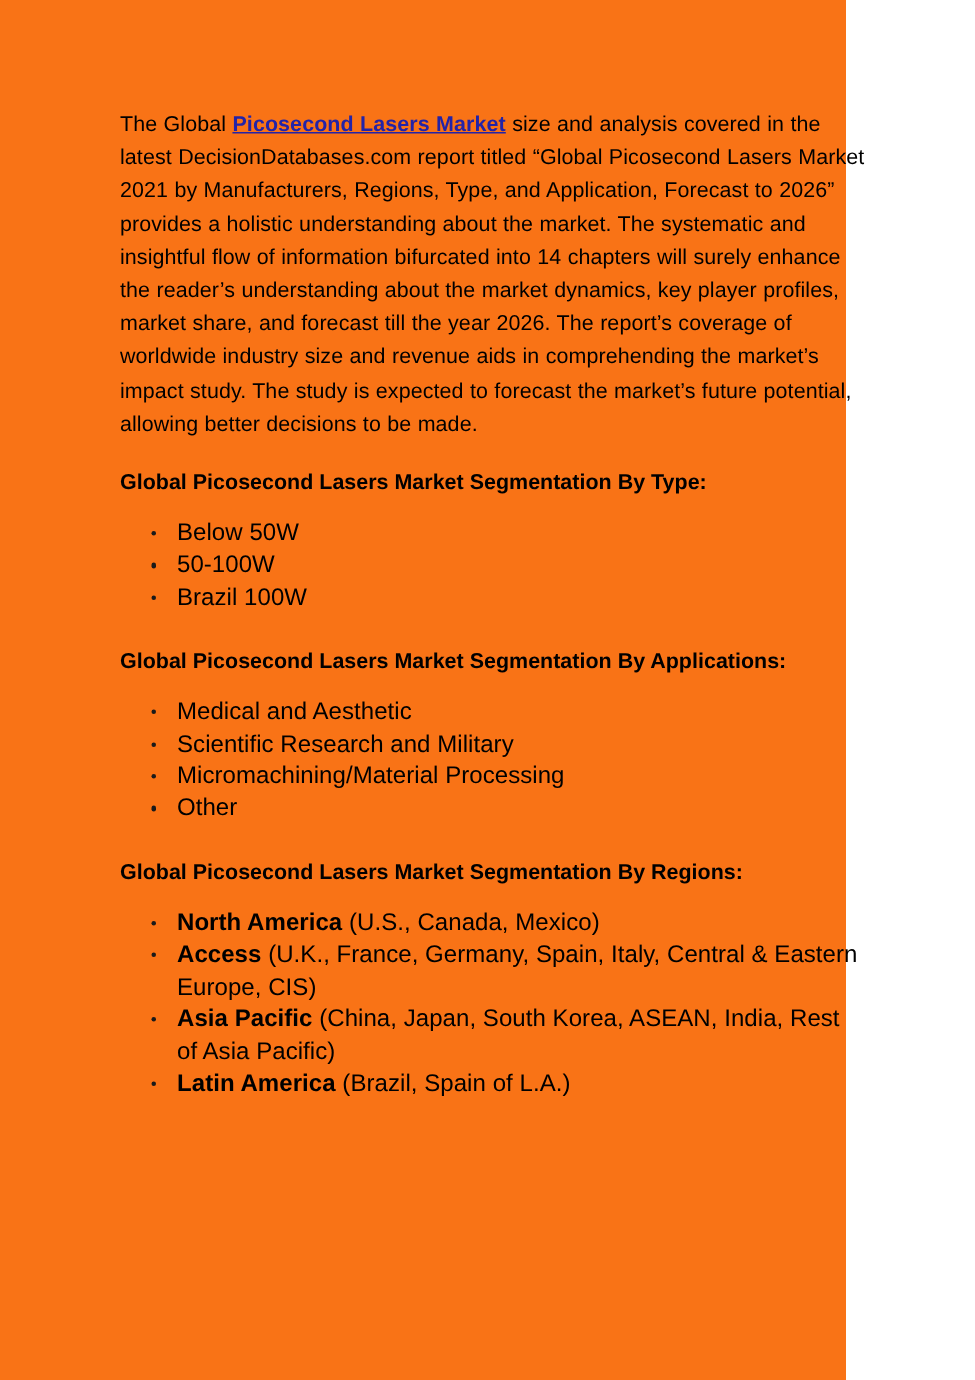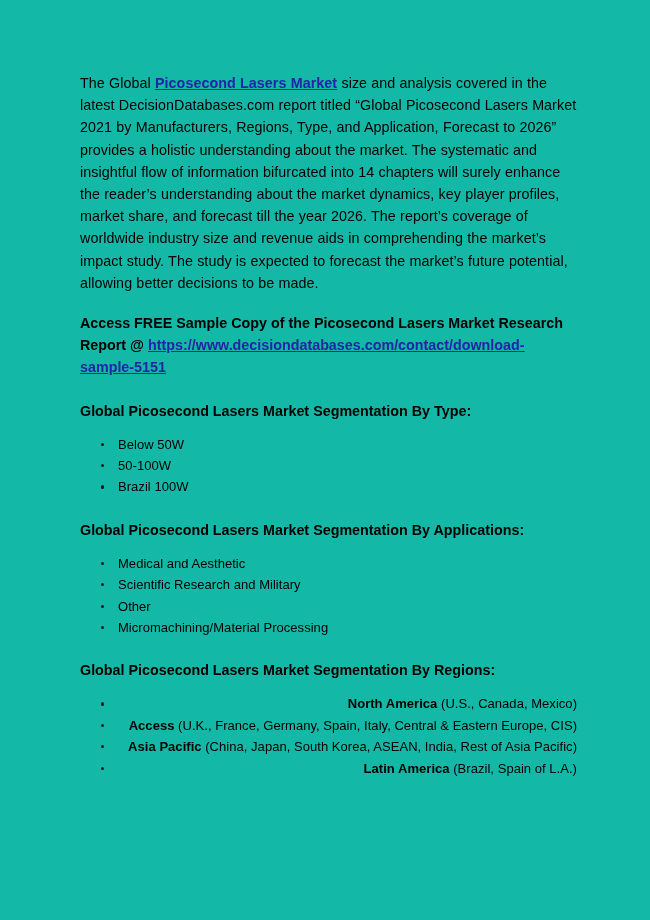--- a/index.html
+++ b/index.html
@@ -12,23 +12,23 @@
     width: 650px;
     height: 920px;
     overflow: hidden;
     font-family: "Liberation Sans", sans-serif;
     color: #000000;
     -webkit-font-smoothing: antialiased;
   }
 
   .page {
     position: relative;
-    width: 650px;
+    width: 564px;
     height: 920px;
-    background: #14b8a6;
+    background: #f97316;
     box-sizing: border-box;
     padding: 72px 76px 0 80px;
   }
 
   .doc-body {
     width: 497px;
   }
 
   
   .para {
@@ -72,72 +72,70 @@
   }
 
   
   ul.bullets {
     list-style: none;
     margin: 0 0 22px 0;
     padding: 0;
   }
   ul.bullets li {
     position: relative;
-    font-size: 13px;
+    font-size: 16px;
     line-height: 21.4px;
     padding-left: 38px;
     margin: 0;
     letter-spacing: 0.04px;
   }
   ul.bullets li::before {
     content: "";
     position: absolute;
     left: 21px;
     top: 9px;
     width: 3.2px;
     height: 3.2px;
     background: #1a1a1a;
     border-radius: 50%;
   }
   ul.bullets.wide li {
     padding-left: 38px;
-    text-align: right;
   }
   .region-name {
     font-weight: 700;
   }
   .list-gap-last {
     margin-bottom: 0;
   }
 </style>
 </head>
 <body>
 
 <div class="page">
   <div class="doc-body">
 
     <p class="para para-intro"><span>The Global </span><a class="link" href="#">Picosecond Lasers Market</a><span> size and analysis covered in the latest DecisionDatabases.com report titled “Global Picosecond Lasers Market 2021 by Manufacturers, Regions, Type, and Application, Forecast to 2026” provides a holistic understanding about the market. The systematic and insightful flow of information bifurcated into 14 chapters will surely enhance the reader’s understanding about the market dynamics, key player profiles, market share, and forecast till the year 2026. The report’s coverage of worldwide industry size and revenue aids in comprehending the market’s impact study. The study is expected to forecast the market’s future potential, allowing better decisions to be made.</span></p>
 
-    <p class="para-access"><span>Access FREE Sample Copy of the Picosecond Lasers Market Research Report @ </span><a class="link" href="#">https://www.decisiondatabases.com/contact/download-sample-5151</a></p>
 
     <h2 class="section-heading">Global Picosecond Lasers Market Segmentation By Type:</h2>
 
     <ul class="bullets">
       <li>Below 50W</li>
       <li>50-100W</li>
       <li>Brazil 100W</li>
     </ul>
 
     <h2 class="section-heading">Global Picosecond Lasers Market Segmentation By Applications:</h2>
 
     <ul class="bullets">
       <li>Medical and Aesthetic</li>
       <li>Scientific Research and Military</li>
+      <li>Micromachining/Material Processing</li>
       <li>Other</li>
-      <li>Micromachining/Material Processing</li>
     </ul>
 
     <h2 class="section-heading">Global Picosecond Lasers Market Segmentation By Regions:</h2>
 
     <ul class="bullets wide list-gap-last">
       <li><span class="region-name">North America</span><span> (U.S., Canada, Mexico)</span></li>
       <li><span class="region-name">Access</span><span> (U.K., France, Germany, Spain, Italy, Central &amp; Eastern Europe, CIS)</span></li>
       <li><span class="region-name">Asia Pacific</span><span> (China, Japan, South Korea, ASEAN, India, Rest of Asia Pacific)</span></li>
       <li><span class="region-name">Latin America</span><span> (Brazil, Spain of L.A.)</span></li>
     </ul>

